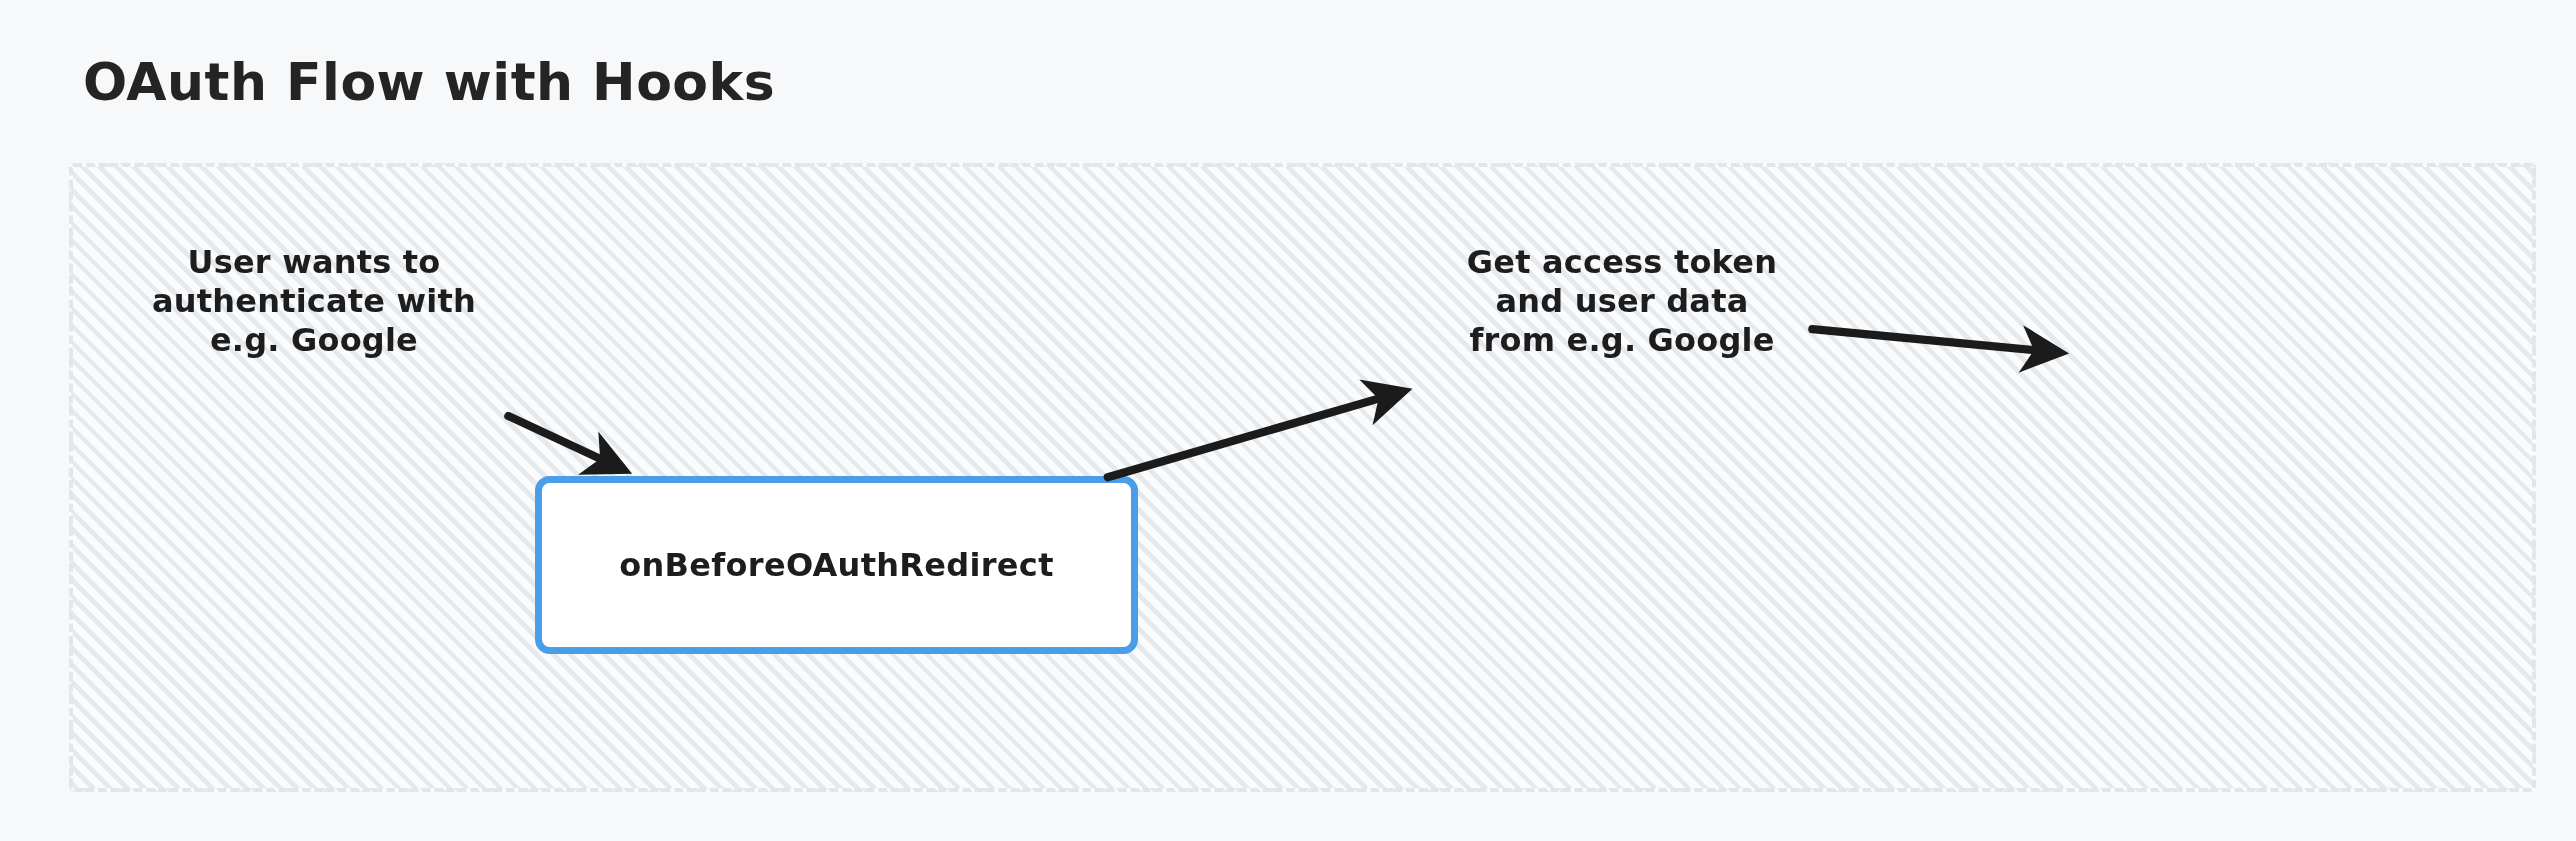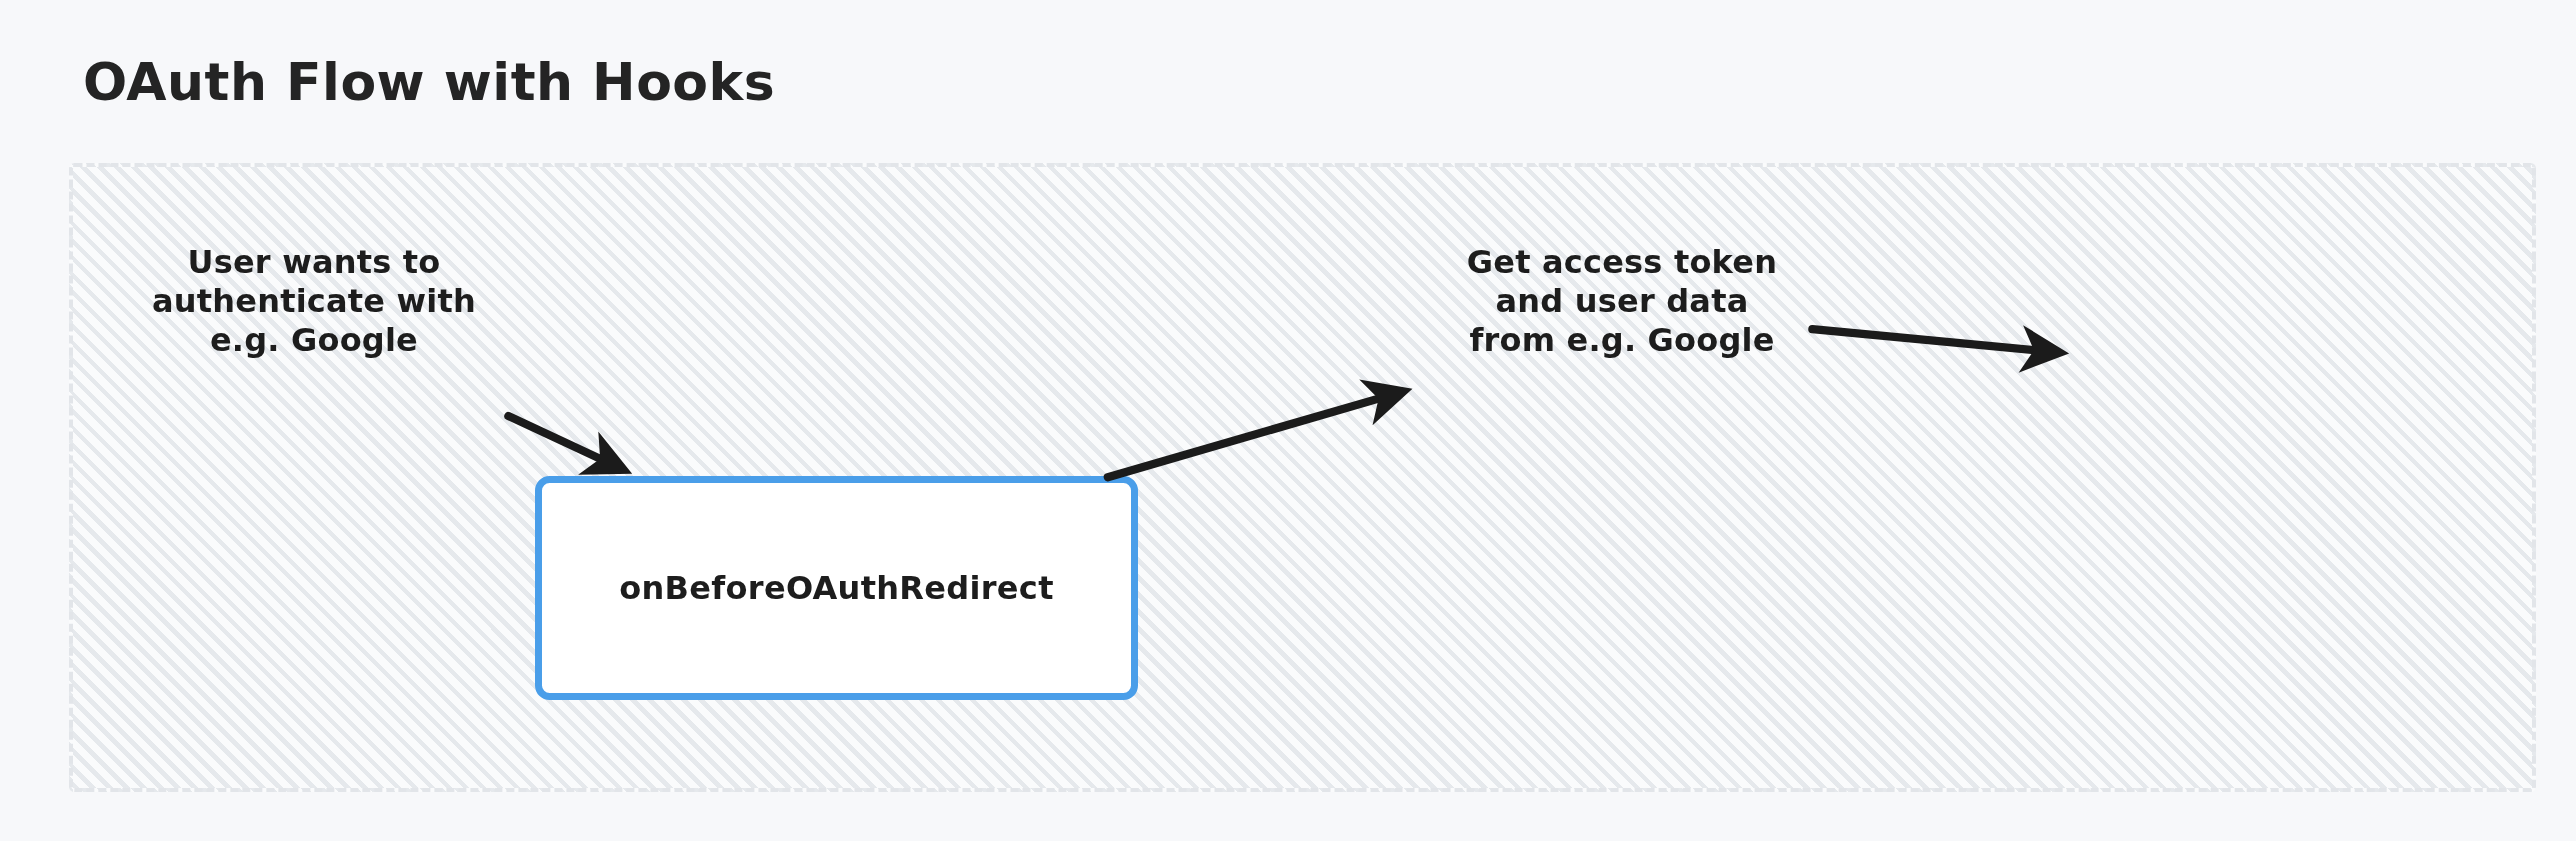--- a/index.html
+++ b/index.html
@@ -84,21 +84,21 @@
     letter-spacing: 0.5px;
     white-space: nowrap;
   }
 
   
   #hook-node {
     position: absolute;
     left: 521px;
     top: 476px;
     width: 603px;
-    height: 224px;
+    height: 178px;
     box-sizing: border-box;
     background: #ffffff;
     border: 7.3px solid #4a9ee9;
     border-radius: 14.6px;
     display: flex;
     align-items: center;
     justify-content: center;
   }
   #hook-node-label {
     font-family: "DejaVu Sans", sans-serif;

